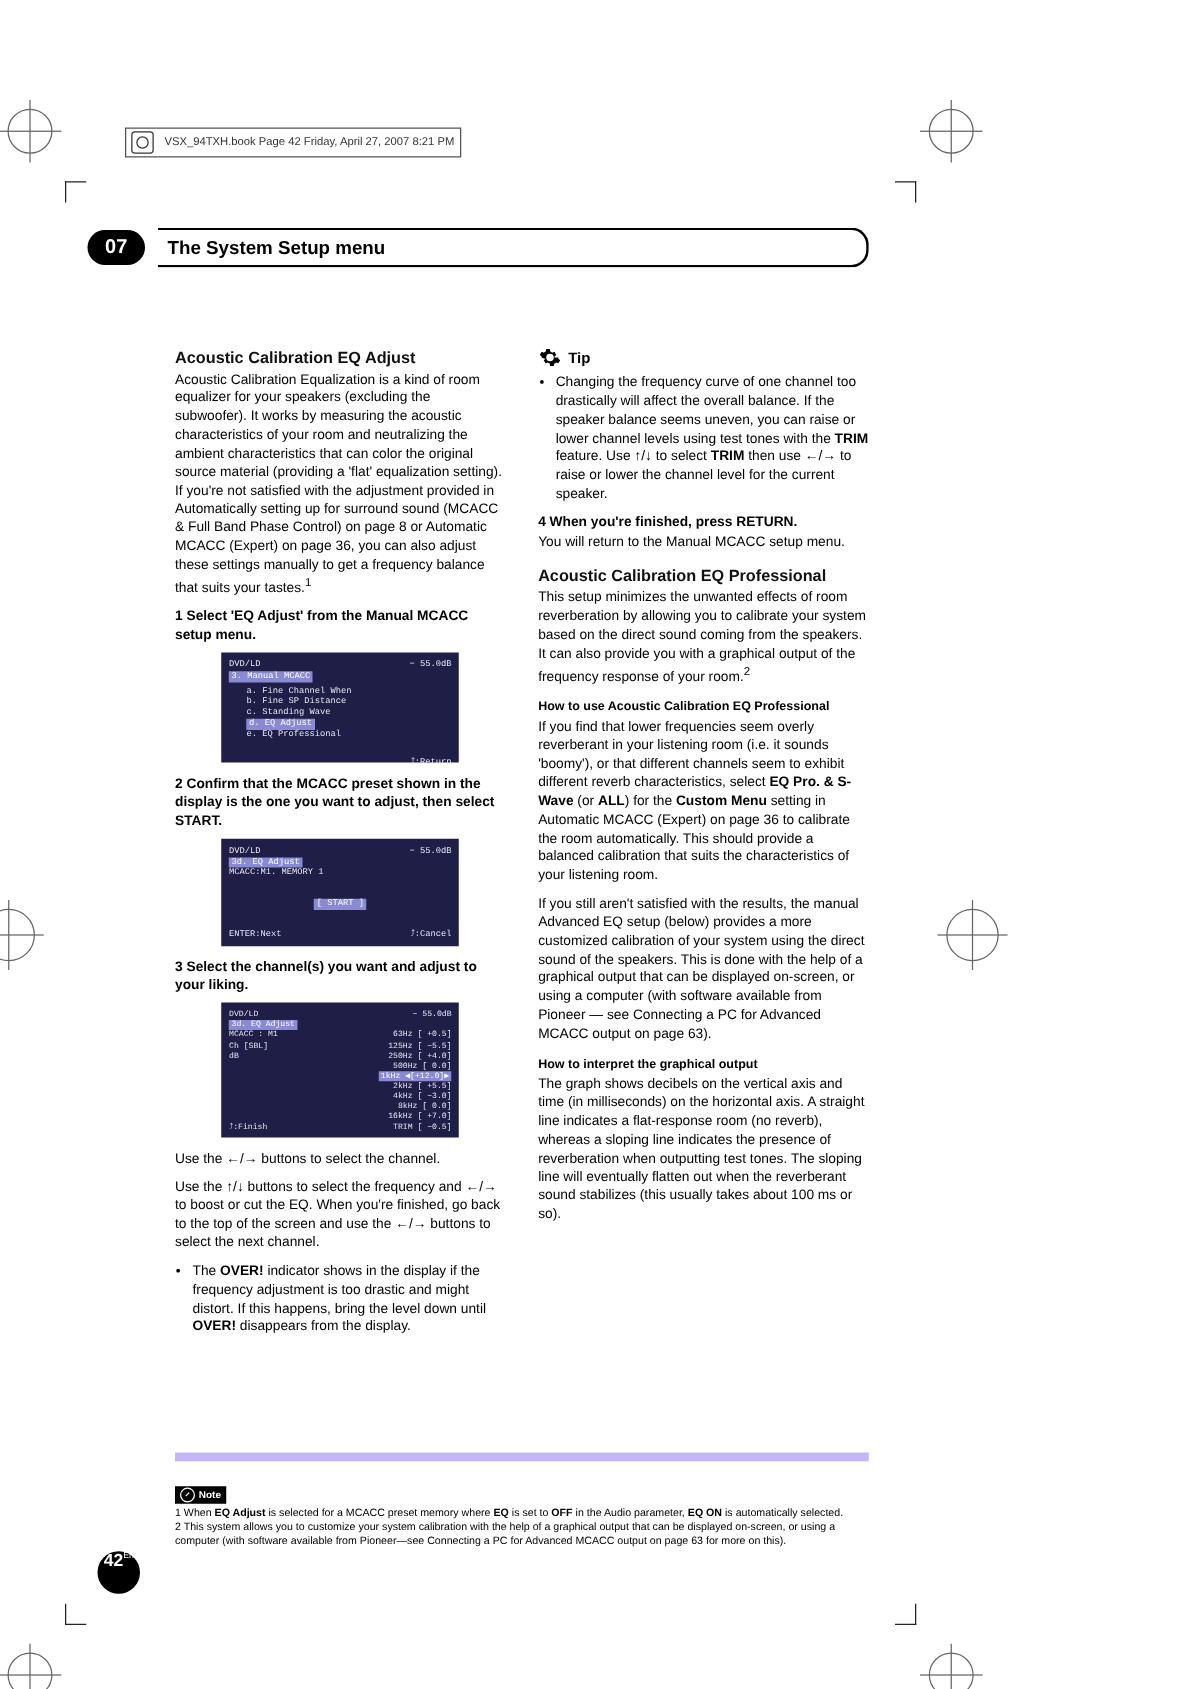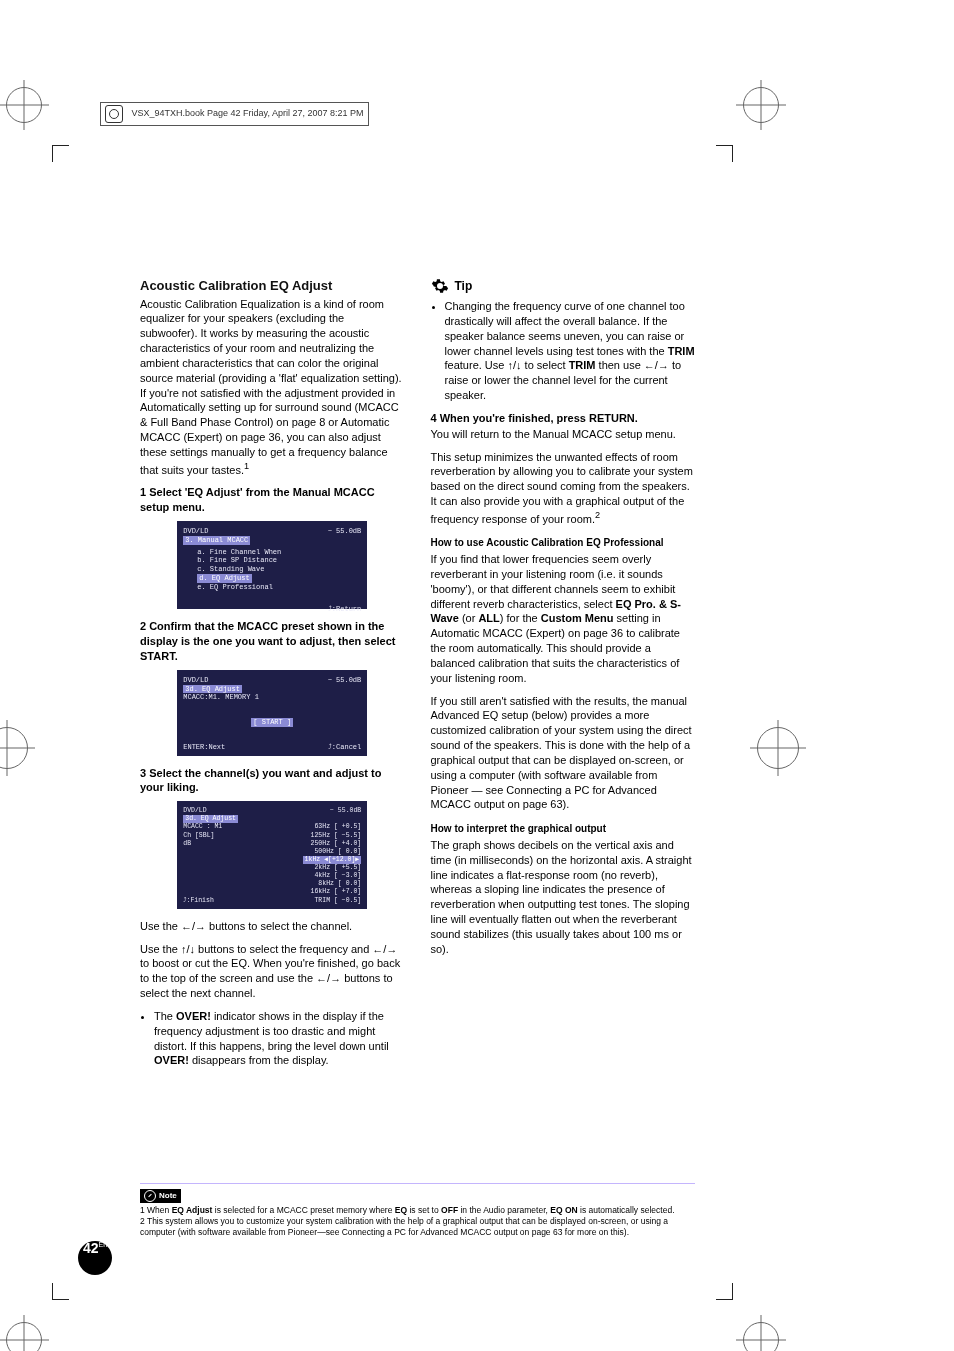--- a/index.html
+++ b/index.html
@@ -94,21 +94,21 @@
   .tip-row { display:flex; align-items:center; gap:6px; margin-bottom:4px;}
   .gear-icon {
     width:18px; height:18px; display:inline-block; 
   }
   .gear-icon svg { width:18px; height:18px; }
   .tip-label { font-weight:bold; font-size:12px; }
   ul.bullets { margin:0 0 8px 14px; padding:0; }
   ul.bullets li { margin-bottom:6px; }
   .note-box {
     position:absolute; left:140px; right:90px; bottom:160px;
-    border-top:1px solid #c4b5fd; padding-top:5px; font-size:8.5px; line-height:1.3;
+    border-top:7px solid #c4b5fd; padding-top:20px; font-size:8.5px; line-height:1.3;
   }
   .note-label { display:inline-block; background:#000; color:#fff; padding:1px 4px; font-weight:bold; font-size:8px; margin-bottom:2px;}
   .note-label .i { display:inline-block; width:10px;height:10px;border:1px solid #fff;border-radius:50%;margin-right:3px;vertical-align:middle; position:relative;}
   .note-label .i::after{content:"";position:absolute;left:3px;top:4px;width:4px;height:1px;background:#fff; transform:rotate(-45deg);}
   .page-num-circle {
     position:absolute; left:78px; bottom:123px;
     width:34px; height:34px; background:#000; color:#fff; border-radius:50%;
     text-align:center; font-weight:bold; font-size:14px;
     display:flex; flex-direction:row; justify-content:center; line-height:1;
   }
@@ -129,20 +129,26 @@
   <div class="crop-tl"></div>
   <div class="crop-tr"></div>
   <div class="crop-bl"></div>
   <div class="crop-br"></div>
 
   <div class="spine-header">
     <span class="bullet"></span>
     <span>VSX_94TXH.book  Page 42  Friday, April 27, 2007  8:21 PM</span>
   </div>
 
+  <div class="chapter-bar">
+    <div class="chapter-num">07</div>
+    <div class="chapter-title-wrap">
+      <span>The System Setup menu</span>
+    </div>
+  </div>
 
   <div class="columns">
 
     <div class="col">
       <h2 class="section">Acoustic Calibration EQ Adjust</h2>
       <p>
         <span>Acoustic Calibration Equalization is a kind of room equalizer for your speakers (excluding the subwoofer). It works by measuring the acoustic characteristics of your room and neutralizing the ambient characteristics that can color the original source material (providing a 'flat' equalization setting). If you're not satisfied with the adjustment provided in </span><span class="ital">Automatically setting up for surround sound (MCACC &amp; Full Band Phase Control)</span><span> on page 8 or </span><span class="ital">Automatic MCACC (Expert)</span><span> on page 36, you can also adjust these settings manually to get a frequency balance that suits your tastes.</span><sup>1</sup>
       </p>
 
       <p class="step">1   Select 'EQ Adjust' from the Manual MCACC setup menu.</p>
@@ -224,20 +230,21 @@
       </div>
       <ul class="bullets">
         <li>
           <span>Changing the frequency curve of one channel too drastically will affect the overall balance. If the speaker balance seems uneven, you can raise or lower channel levels using test tones with the </span><b>TRIM</b><span> feature. Use ↑/↓ to select </span><b>TRIM</b><span> then use ←/→ to raise or lower the channel level for the current speaker.</span>
         </li>
       </ul>
 
       <p class="step" style="margin-bottom:1px">4   When you're finished, press RETURN.</p>
       <p>You will return to the Manual MCACC setup menu.</p>
 
+      <h2 class="section" style="margin-top:10px">Acoustic Calibration EQ Professional</h2>
       <p>
         <span>This setup minimizes the unwanted effects of room reverberation by allowing you to calibrate your system based on the direct sound coming from the speakers. It can also provide you with a graphical output of the frequency response of your room.</span><sup>2</sup>
       </p>
 
       <h3 class="sub">How to use Acoustic Calibration EQ Professional</h3>
       <p>
         <span>If you find that lower frequencies seem overly reverberant in your listening room (i.e. it sounds 'boomy'), or that different channels seem to exhibit different reverb characteristics, select </span><b>EQ Pro. &amp; S-Wave</b><span> (or </span><b>ALL</b><span>) for the </span><b>Custom Menu</b><span> setting in </span><span class="ital">Automatic MCACC (Expert)</span><span> on page 36 to calibrate the room automatically. This should provide a balanced calibration that suits the characteristics of your listening room.</span>
       </p>
       <p>
         <span>If you still aren't satisfied with the results, the manual Advanced EQ setup (below) provides a more customized calibration of your system using the direct sound of the speakers. This is done with the help of a graphical output that can be displayed on-screen, or using a computer (with software available from Pioneer — see </span><span class="ital">Connecting a PC for Advanced MCACC output</span><span> on page 63).</span>

